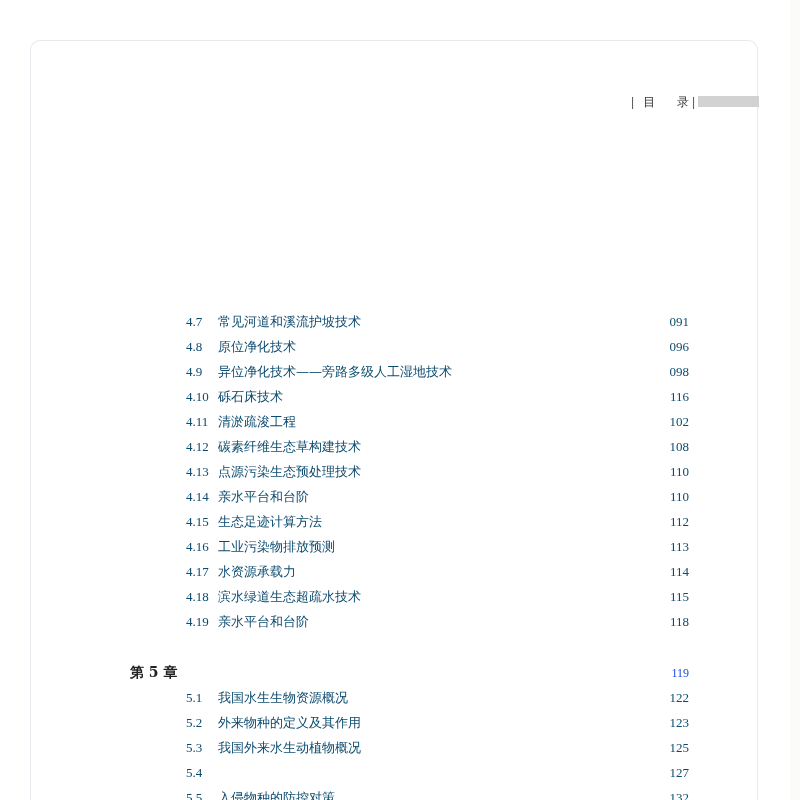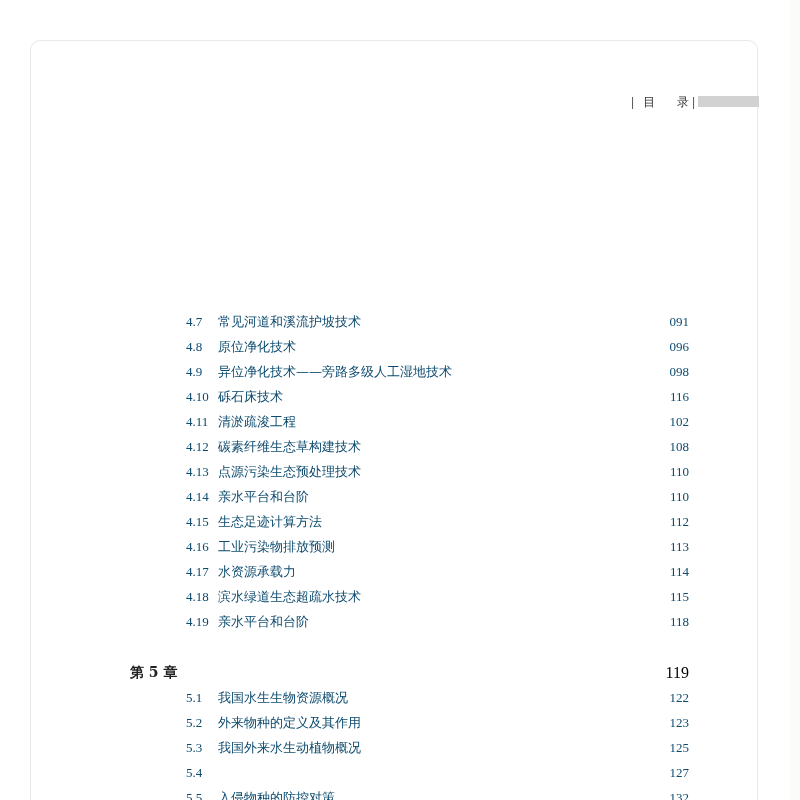--- a/index.html
+++ b/index.html
@@ -119,23 +119,23 @@
     }
     .toc-row.chapter .chap-label {
       min-width: 56px;
       font-weight: bold;
     }
     .toc-row.chapter .dots {
       margin-right: 0;
       background-image: radial-gradient(circle, #333 0.8px, transparent 1px);
     }
     .toc-row.chapter .page-num {
-      font-size: 16px;
+      font-size: 12px;
       font-weight: normal;
-      color: #000000;
+      color: #1d4ed8;
     }
   </style>
 </head>
 <body>
 
 <div class="right-strip"></div>
 
 <div class="page">
 
   <div class="running-head">

